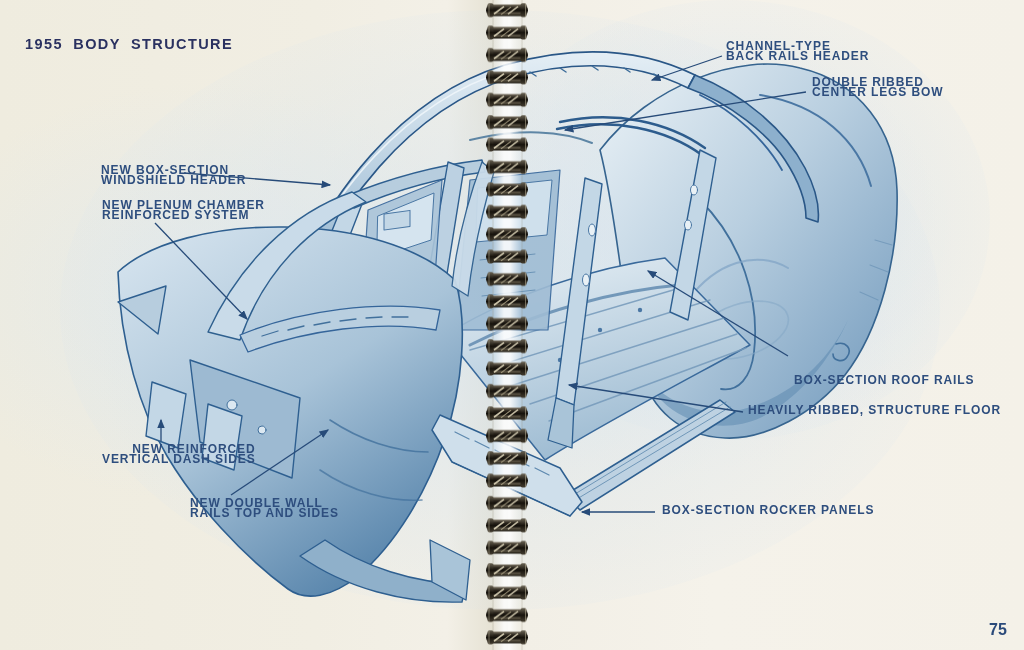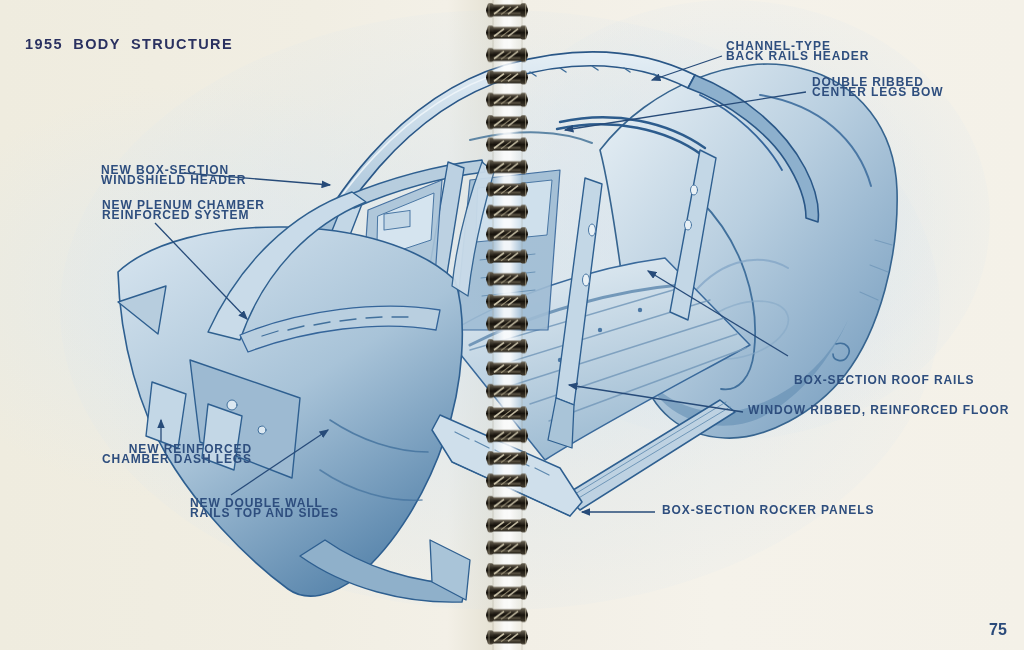--- a/index.html
+++ b/index.html
@@ -236,26 +236,26 @@
   <div class="lbl" id="lbl-plenum">
     <span>NEW PLENUM CHAMBER</span>
     <span>REINFORCED SYSTEM</span>
   </div>
 
   <div class="lbl" id="lbl-roof-rails">
     <span>BOX-SECTION ROOF RAILS</span>
   </div>
 
   <div class="lbl" id="lbl-floor">
-    <span>WINDOW RIBBED, REINFORCED FLOOR</span>
+    <span>HEAVILY RIBBED, STRUCTURE FLOOR</span>
   </div>
 
   <div class="lbl" id="lbl-dash-legs">
     <span>NEW REINFORCED</span>
-    <span>CHAMBER DASH LEGS</span>
+    <span>VERTICAL DASH SIDES</span>
   </div>
 
   <div class="lbl" id="lbl-cowl">
     <span>NEW DOUBLE WALL</span>
     <span>RAILS TOP AND SIDES</span>
   </div>
 
   <div class="lbl" id="lbl-rocker">
     <span>BOX-SECTION ROCKER PANELS</span>
   </div>

